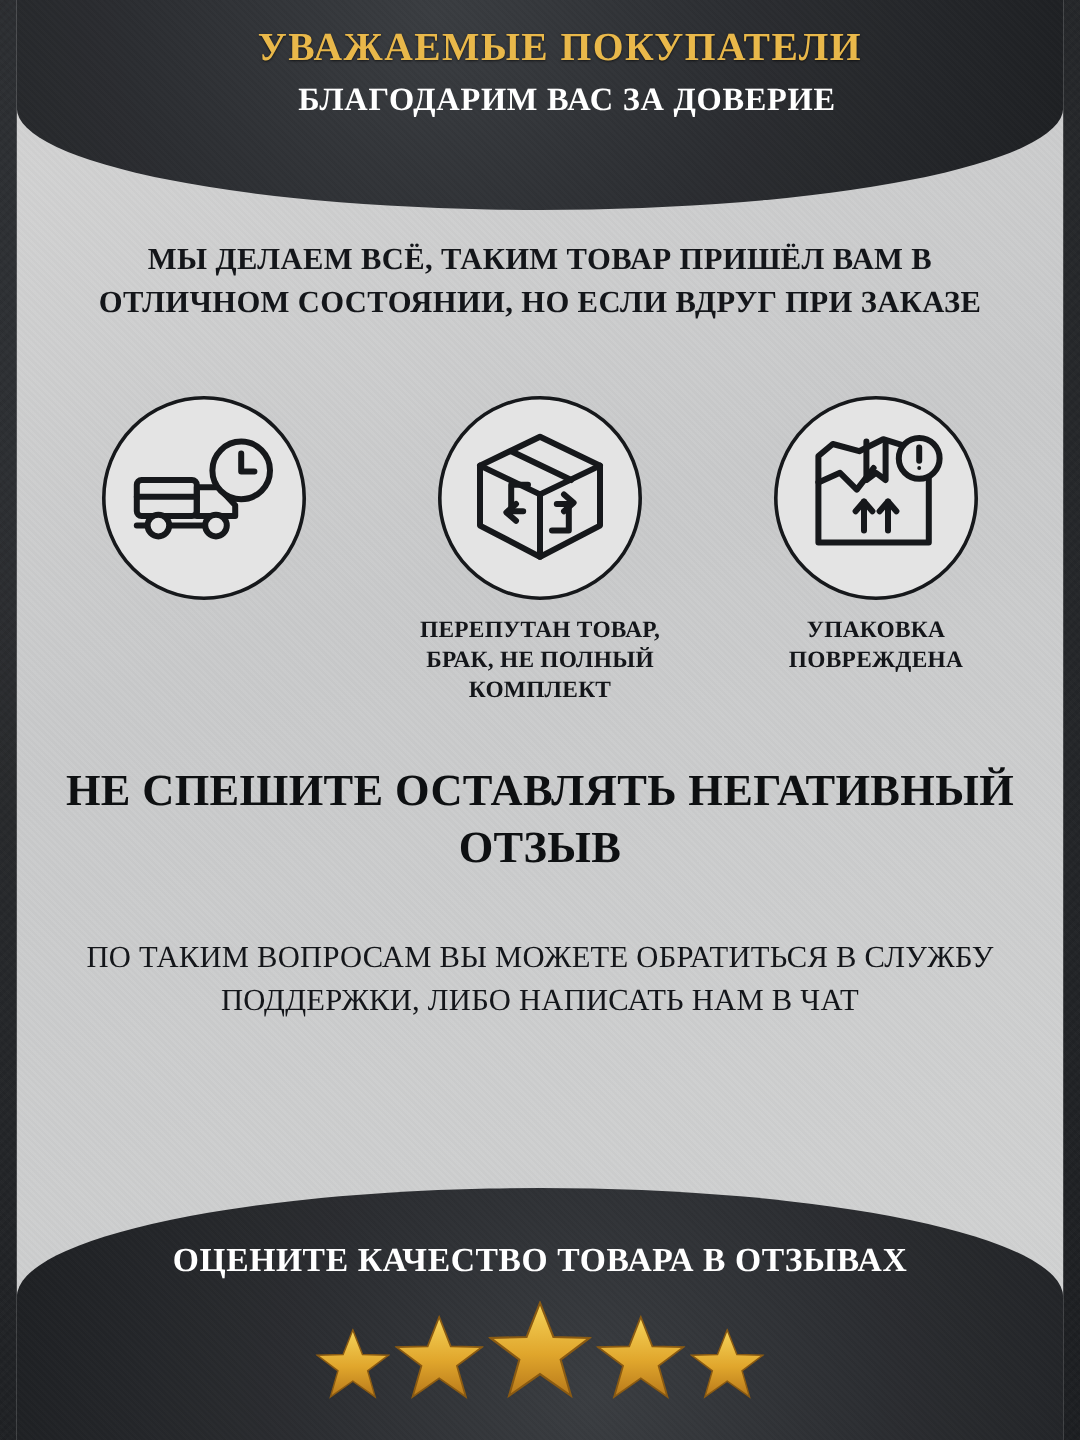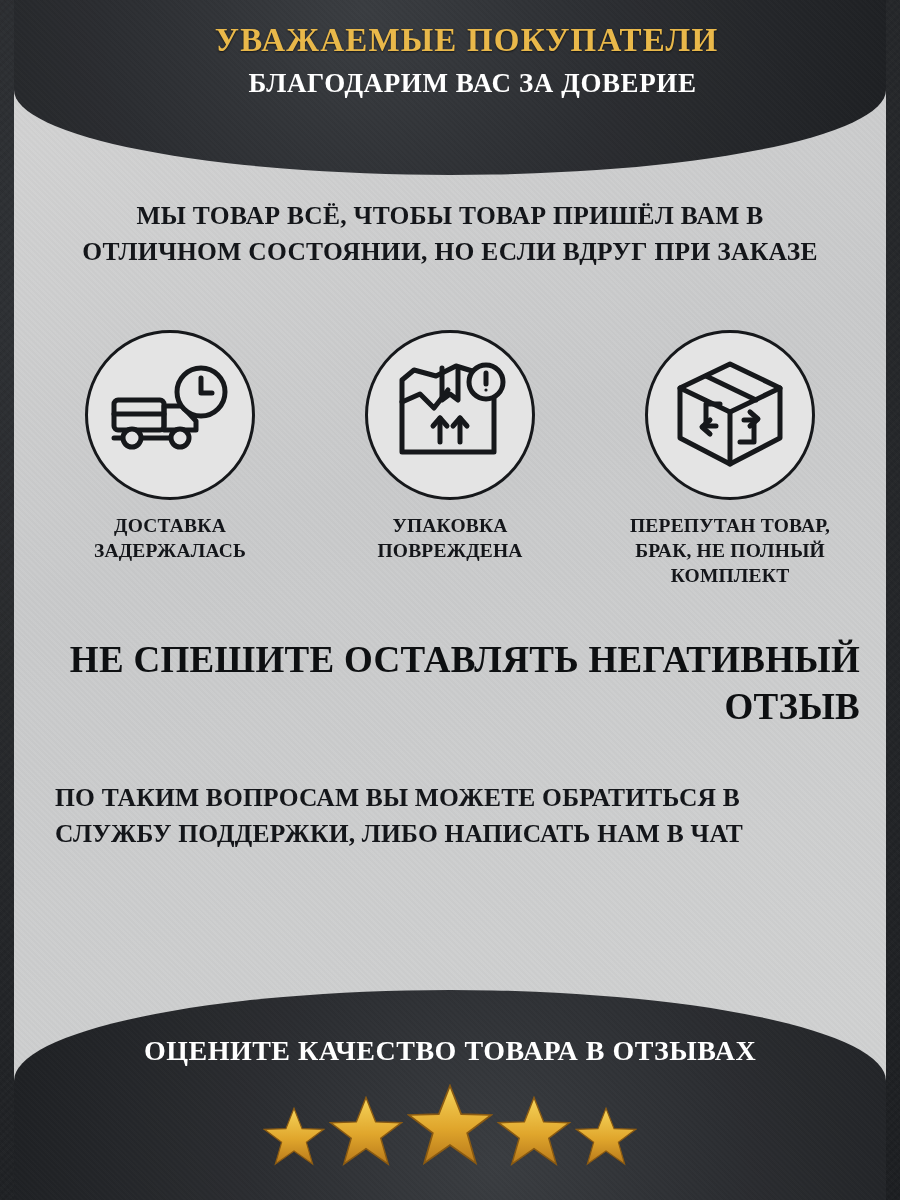--- a/index.html
+++ b/index.html
@@ -109,33 +109,34 @@
     font-size:19.5px;
     font-weight:bold;
     line-height:1.28;
     color:#14161a;
     letter-spacing:.2px;
   }
 
   
   .headline {
     position:absolute; top:636px; left:40px; right:40px;
-    text-align:right;
+    text-align:center;
     font-size:37px;
     font-weight:bold;
     line-height:1.28;
     color:#0e1012;
     letter-spacing:.3px;
   }
 
   
   .support {
     position:absolute; top:780px; left:55px; right:55px;
+    text-align:center;
     font-size:25.5px;
-    font-weight:bold;
+    font-weight:normal;
     line-height:1.42;
     color:#14161a;
     letter-spacing:.2px;
   }
 
   
   .footer-block {
     position:absolute; left:0; right:0; bottom:34px;
     text-align:center;
   }
@@ -169,80 +170,79 @@
   <div class="footer-swoosh"></div>
 </div>
 
 <div class="content">
 
   <div class="header-block">
     <div class="title-gold">УВАЖАЕМЫЕ ПОКУПАТЕЛИ</div>
     <div class="title-white">БЛАГОДАРИМ ВАС ЗА ДОВЕРИЕ</div>
   </div>
 
-  <div class="intro">МЫ ТОВАР ВСЁ, ЧТОБЫ ТОВАР ПРИШЁЛ ВАМ В ОТЛИЧНОМ СОСТОЯНИИ, НО ЕСЛИ ВДРУГ ПРИ ЗАКАЗЕ</div>
+  <div class="intro">МЫ ДЕЛАЕМ ВСЁ, ТАКИМ ТОВАР ПРИШЁЛ ВАМ В ОТЛИЧНОМ СОСТОЯНИИ, НО ЕСЛИ ВДРУГ ПРИ ЗАКАЗЕ</div>
 
   <div class="icons-row">
 
     <div class="icon-col">
       <div class="circle">
         <svg width="128" height="110" viewBox="0 0 128 110" fill="none" stroke="#16181b" stroke-width="5" stroke-linecap="round" stroke-linejoin="round">
 
           <rect x="8" y="40" width="50" height="30" rx="4"></rect>
           <path d="M58 46 h18 l14 15 v9 h-32 z"></path>
           <line x1="8" y1="54" x2="58" y2="54"></line>
           <circle cx="26" cy="78" r="9" fill="#e4e4e4"></circle>
           <circle cx="74" cy="78" r="9" fill="#e4e4e4"></circle>
           <line x1="36" y1="78" x2="64" y2="78"></line>
           <line x1="8" y1="78" x2="16" y2="78"></line>
 
           <circle cx="95" cy="32" r="24" fill="#e4e4e4"></circle>
           <path d="M95 18 v15 h11"></path>
         </svg>
       </div>
-      <div class="icon-caption">ДОСТАВКА ЗАДЕРЖАЛАСЬ</div>
-    </div>
-
-    <div class="icon-col">
-      <div class="circle">
-        <svg width="120" height="118" viewBox="0 0 120 118" fill="none" stroke="#16181b" stroke-width="5" stroke-linecap="round" stroke-linejoin="round">
-
-          <path d="M12 24 L24 14 L46 20 L66 10 L92 18 L104 12 L104 96 L12 96 Z"></path>
-          <path d="M12 46 L30 38 L44 52 L58 34"></path>
-
-          <path d="M52 12 L52 44 L60 38 L68 44 L68 14"></path>
-
-          <path d="M50 86 V62"></path>
-            <path d="M43 70 l7 -8 l7 8"></path>
-          <path d="M70 86 V62"></path>
-            <path d="M63 70 l7 -8 l7 8"></path>
-
-          <circle cx="96" cy="26" r="17" fill="#e4e4e4"></circle>
-          <path d="M96 17 v11"></path>
-          <circle cx="96" cy="34" r="1.6" fill="#16181b" stroke="none"></circle>
-        </svg>
-      </div>
-      <div class="icon-caption">УПАКОВКА ПОВРЕЖДЕНА</div>
     </div>
 
     <div class="icon-col">
       <div class="circle">
         <svg width="124" height="118" viewBox="0 0 124 118" fill="none" stroke="#16181b" stroke-width="5" stroke-linecap="round" stroke-linejoin="round">
           <path d="M62 8 L112 32 V82 L62 108 L12 82 V32 Z"></path>
           <path d="M12 32 L62 56 L112 32"></path>
           <path d="M62 56 V108"></path>
           <path d="M38 20 L88 44"></path>
 
           <path d="M52 48 h-14 v22 h10"></path>
           <path d="M42 64 l-8 7 l8 7"></path>
           <path d="M72 86 h14 v-22 h-10"></path>
           <path d="M82 70 l8 -7 l-8 -7"></path>
         </svg>
       </div>
       <div class="icon-caption">ПЕРЕПУТАН ТОВАР, БРАК, НЕ ПОЛНЫЙ КОМПЛЕКТ</div>
+    </div>
+
+    <div class="icon-col">
+      <div class="circle">
+        <svg width="120" height="118" viewBox="0 0 120 118" fill="none" stroke="#16181b" stroke-width="5" stroke-linecap="round" stroke-linejoin="round">
+
+          <path d="M12 24 L24 14 L46 20 L66 10 L92 18 L104 12 L104 96 L12 96 Z"></path>
+          <path d="M12 46 L30 38 L44 52 L58 34"></path>
+
+          <path d="M52 12 L52 44 L60 38 L68 44 L68 14"></path>
+
+          <path d="M50 86 V62"></path>
+            <path d="M43 70 l7 -8 l7 8"></path>
+          <path d="M70 86 V62"></path>
+            <path d="M63 70 l7 -8 l7 8"></path>
+
+          <circle cx="96" cy="26" r="17" fill="#e4e4e4"></circle>
+          <path d="M96 17 v11"></path>
+          <circle cx="96" cy="34" r="1.6" fill="#16181b" stroke="none"></circle>
+        </svg>
+      </div>
+      <div class="icon-caption">УПАКОВКА ПОВРЕЖДЕНА</div>
     </div>
 
   </div>
 
   <div class="headline">НЕ СПЕШИТЕ ОСТАВЛЯТЬ НЕГАТИВНЫЙ ОТЗЫВ</div>
 
   <div class="support">ПО ТАКИМ ВОПРОСАМ ВЫ МОЖЕТЕ ОБРАТИТЬСЯ В СЛУЖБУ ПОДДЕРЖКИ, ЛИБО НАПИСАТЬ НАМ В ЧАТ</div>
 
   <div class="footer-block">
     <div class="footer-text">ОЦЕНИТЕ КАЧЕСТВО ТОВАРА В ОТЗЫВАХ</div>

